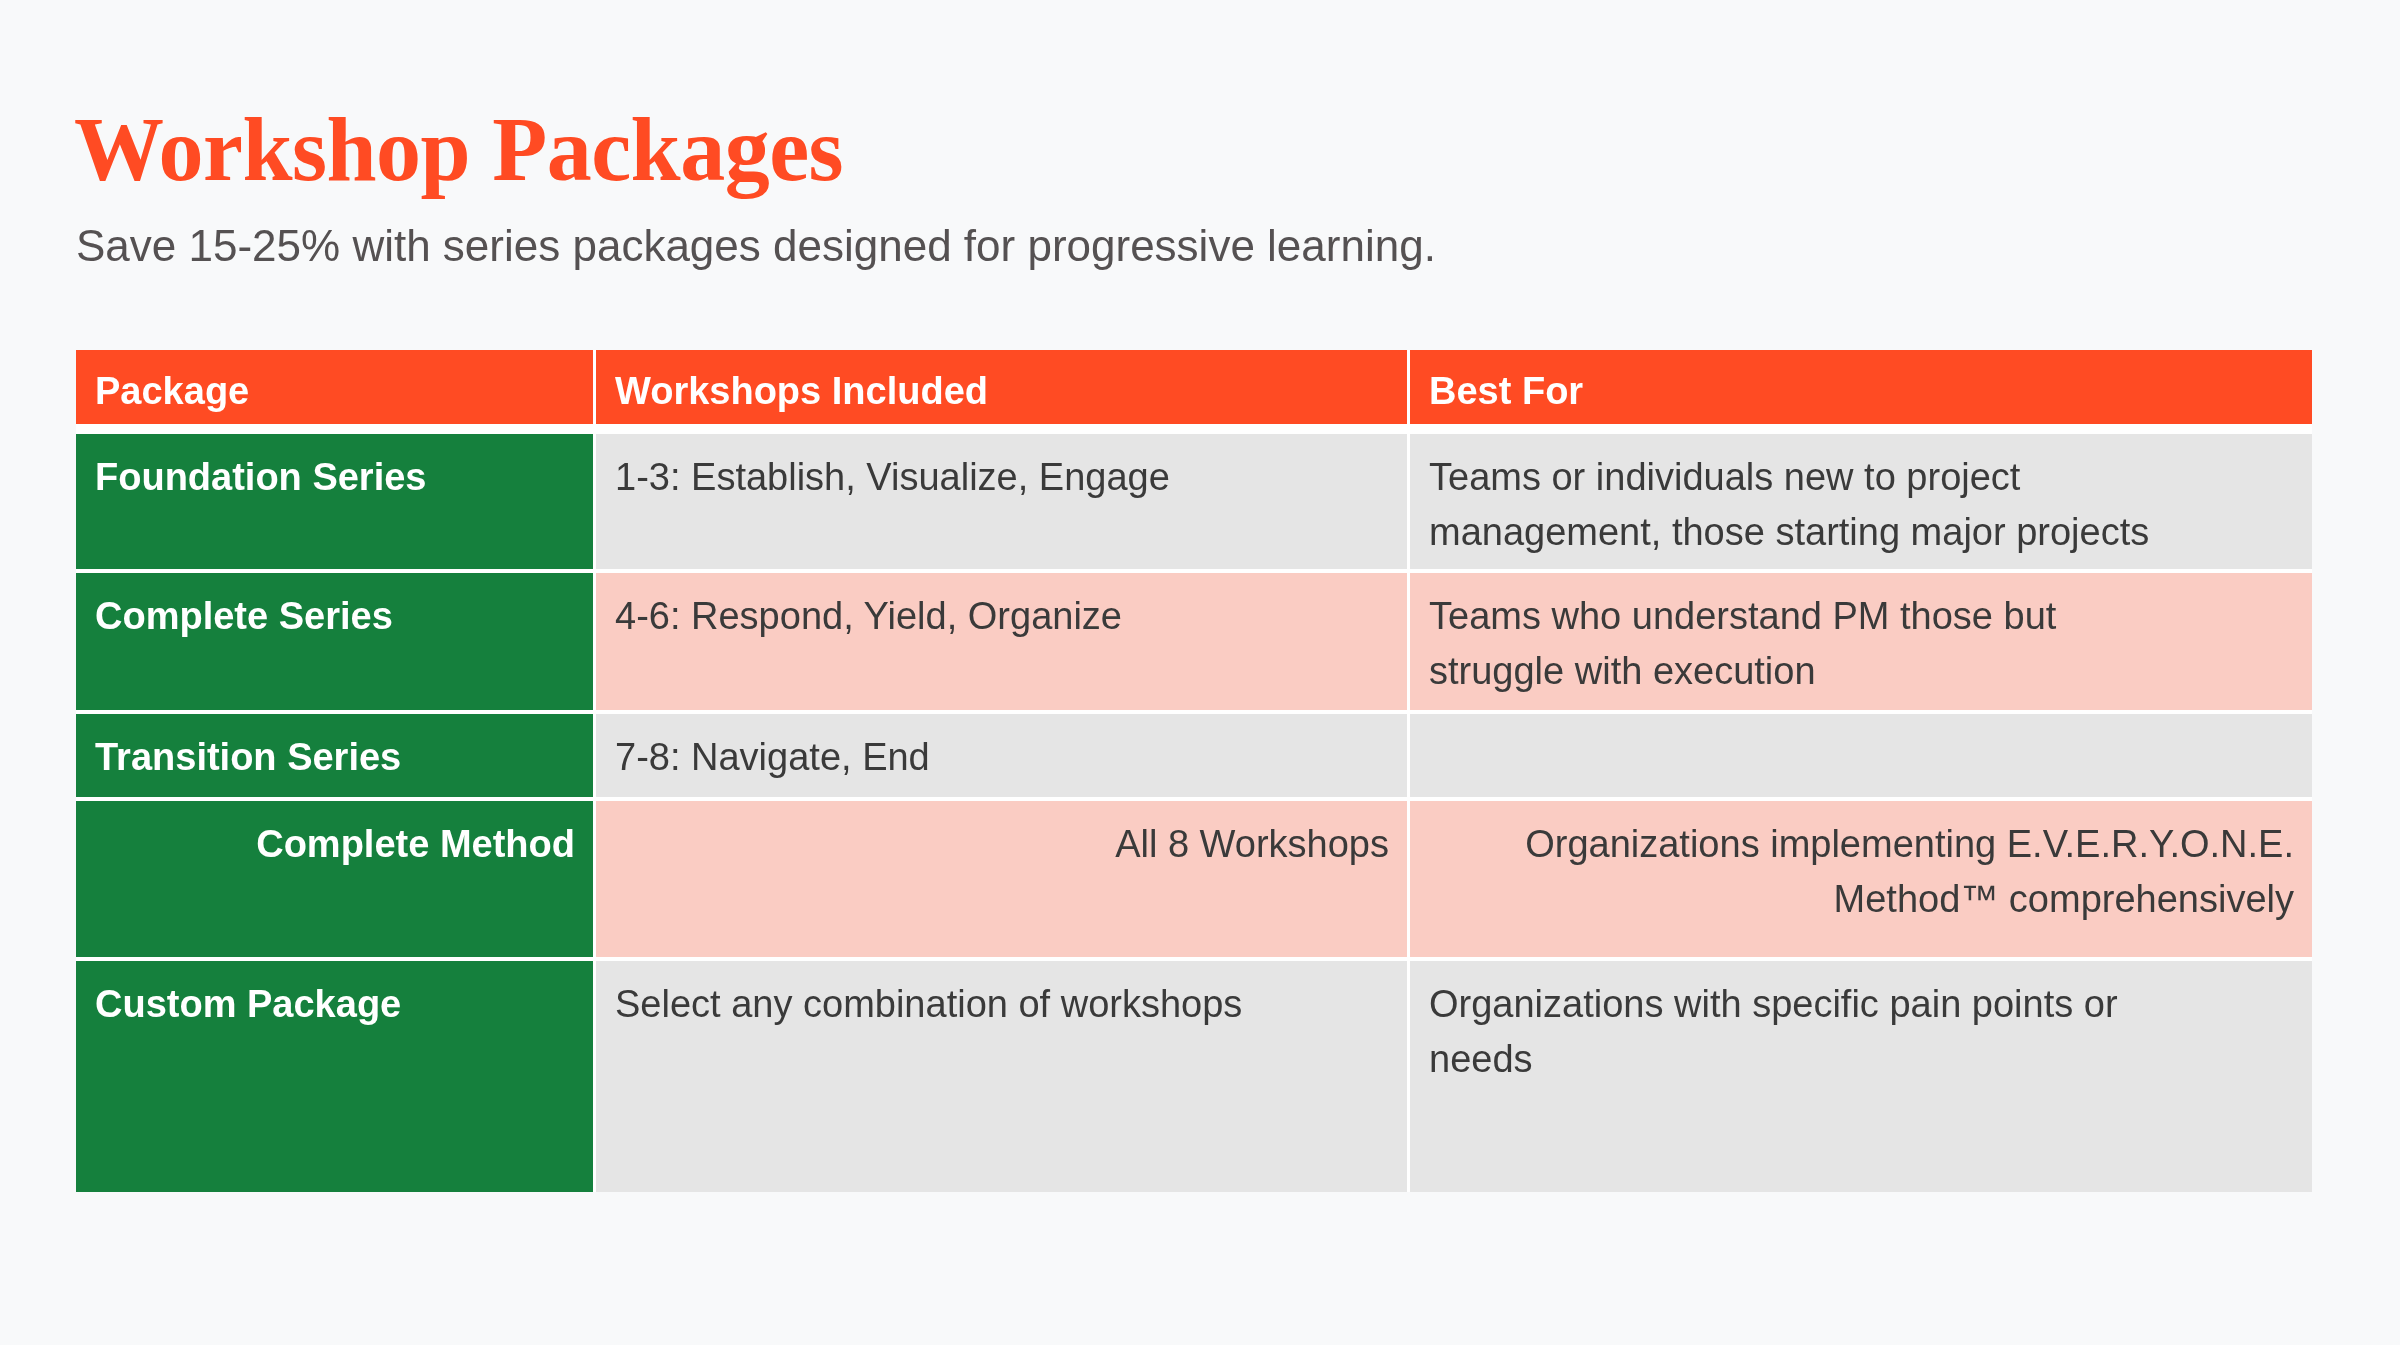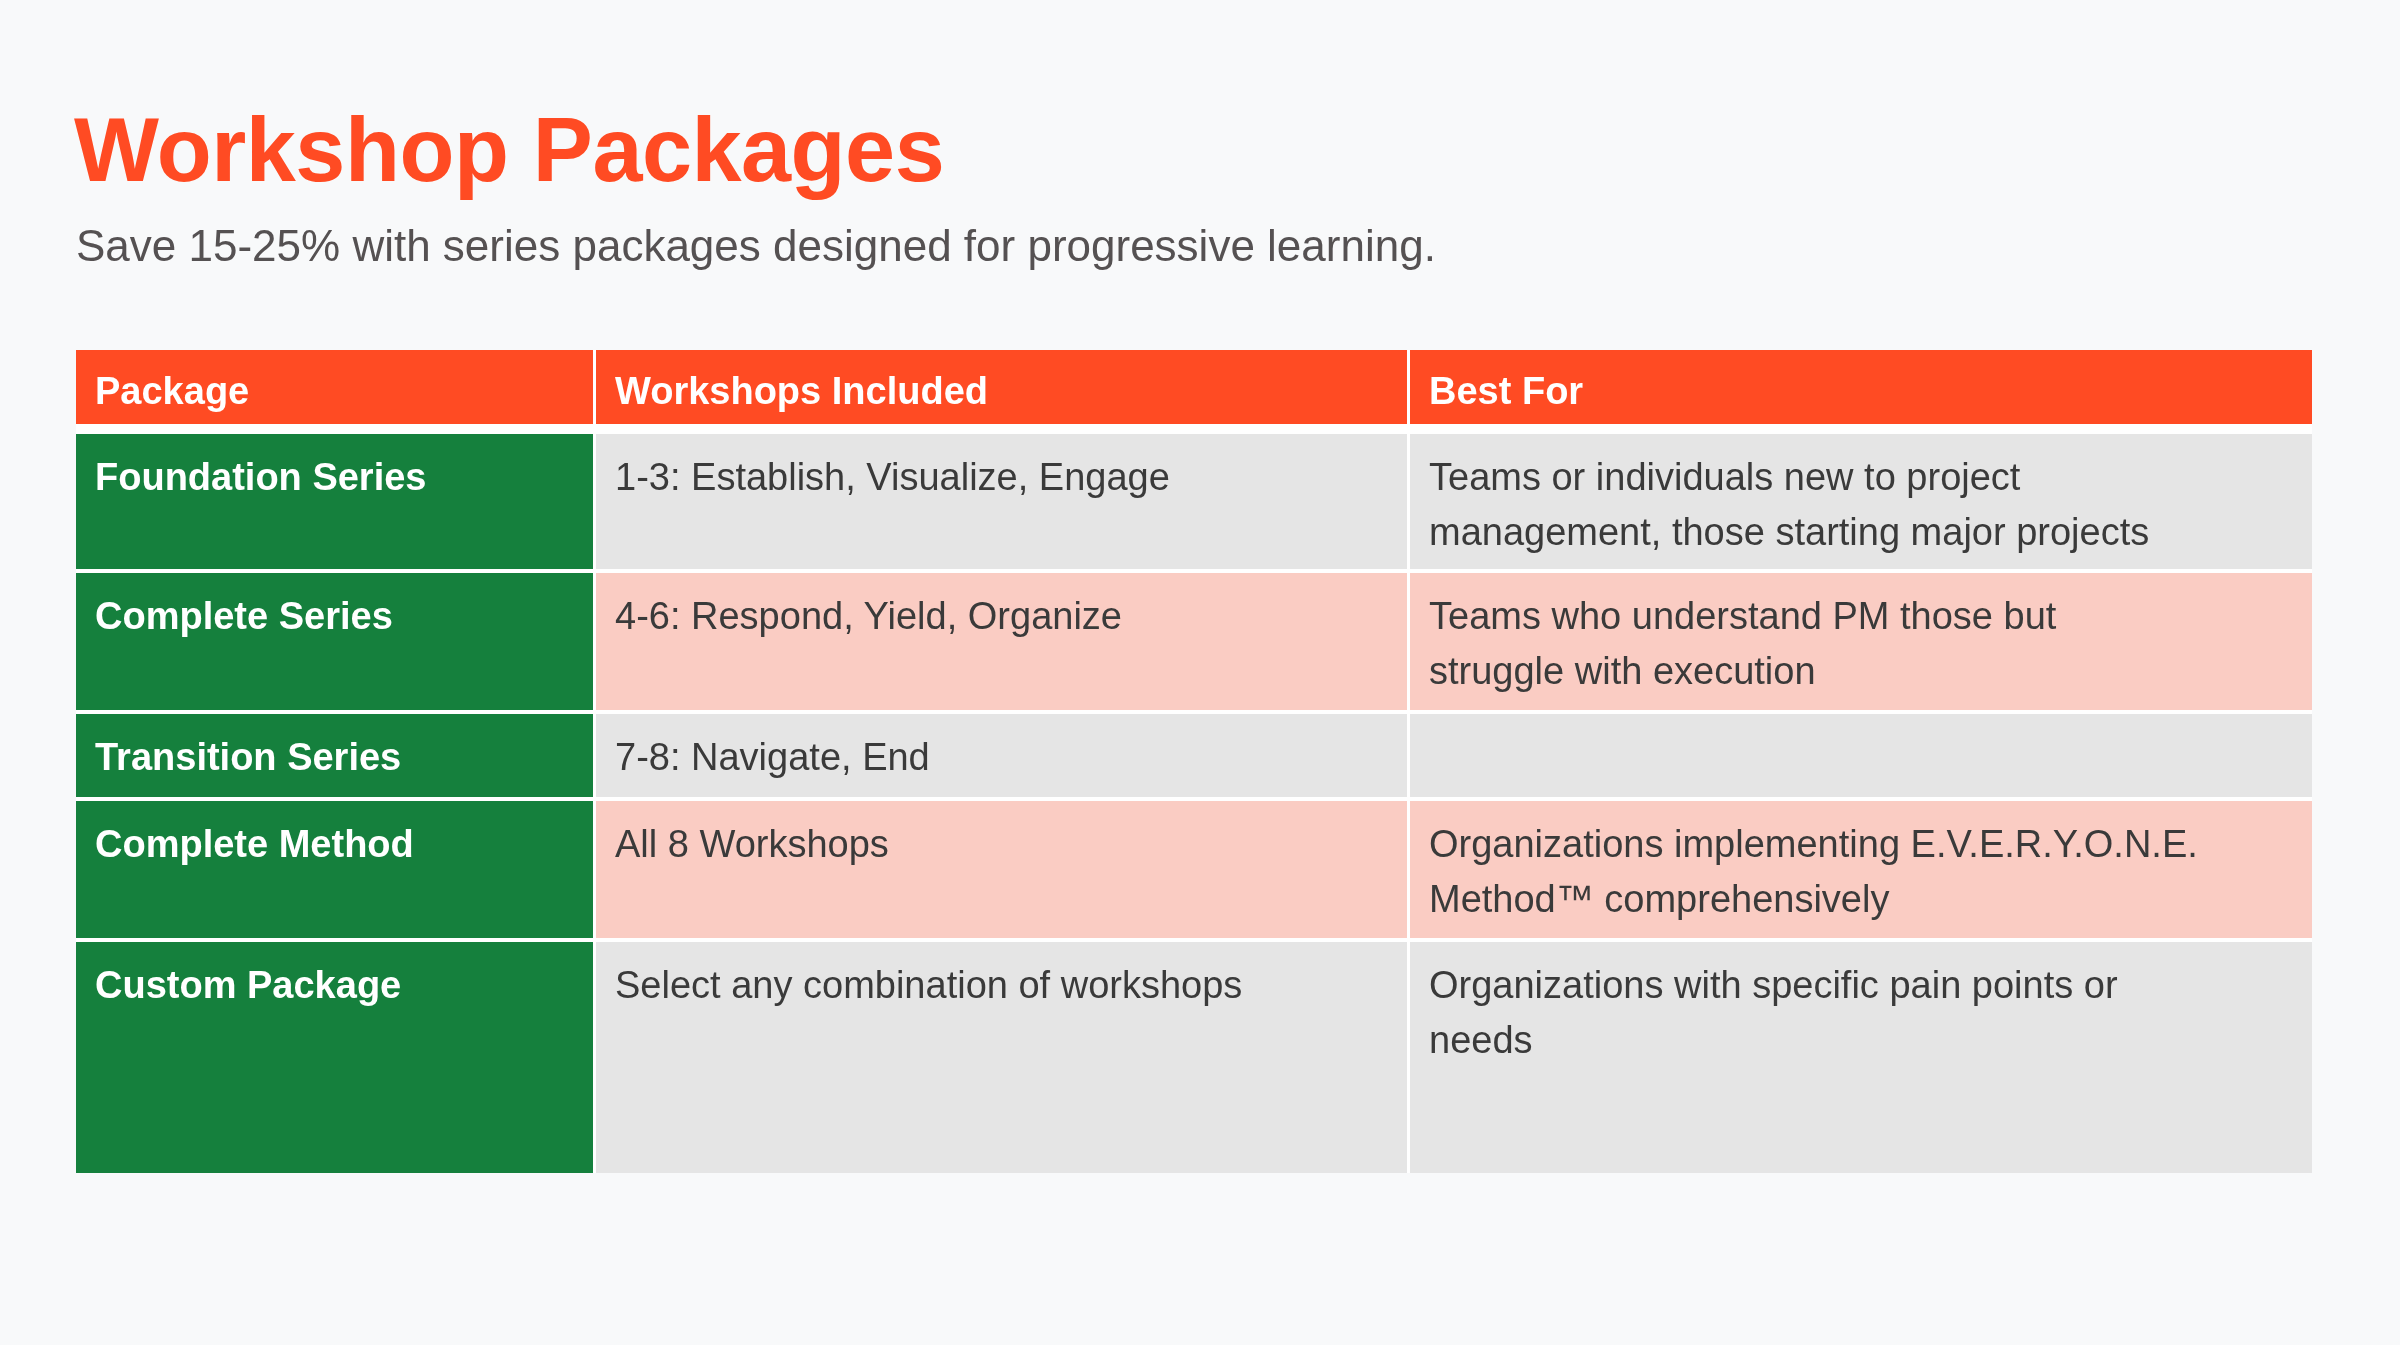--- a/index.html
+++ b/index.html
@@ -6,21 +6,21 @@
   body {
     width: 2400px; height: 1345px;
     background: #F8F9FA;
     position: relative;
     overflow: hidden;
     font-family: "Liberation Sans", sans-serif;
   }
   .title {
     position: absolute; left: 74px; top: 100px;
     margin: 0;
-    font-family: Liberation Sans, sans-serif;
+    font-family: Liberation Serif, serif;
     font-weight: bold; font-size: 90px; line-height: 100px;
     color: #FF4B23;
     letter-spacing: -0.5px;
   }
   .subtitle {
     position: absolute; left: 76px; top: 218px;
     margin: 0;
     font-family: "Liberation Sans", sans-serif;
     font-size: 44px; line-height: 56px;
     color: #555152;
@@ -59,21 +59,21 @@
     background: #15803d;
     color: #FFFFFF;
     font-weight: bold;
   }
   .pkg-table tr.odd td.cell { background: #e5e5e5; color: #3A3A3A; }
   .pkg-table tr.even td.cell { background: #FACCC3; color: #3A3A3A; }
   .line { display: block; white-space: nowrap; }
   tr.r1 td { height: 139px; }
   tr.r2 td { height: 141px; }
   tr.r3 td { height: 87px; }
-  tr.r4 td { height: 141px; }
+  tr.r4 td { height: 160px; text-align: right; }
   tr.r5 td { height: 231px; border-bottom: none; }
   .pkg-table td { box-sizing: border-box; }
 </style>
 </head>
 <body>
 
 <h1 class="title">Workshop Packages</h1>
 <p class="subtitle">Save 15-25% with series packages designed for progressive learning.</p>
 
 <table class="pkg-table">

